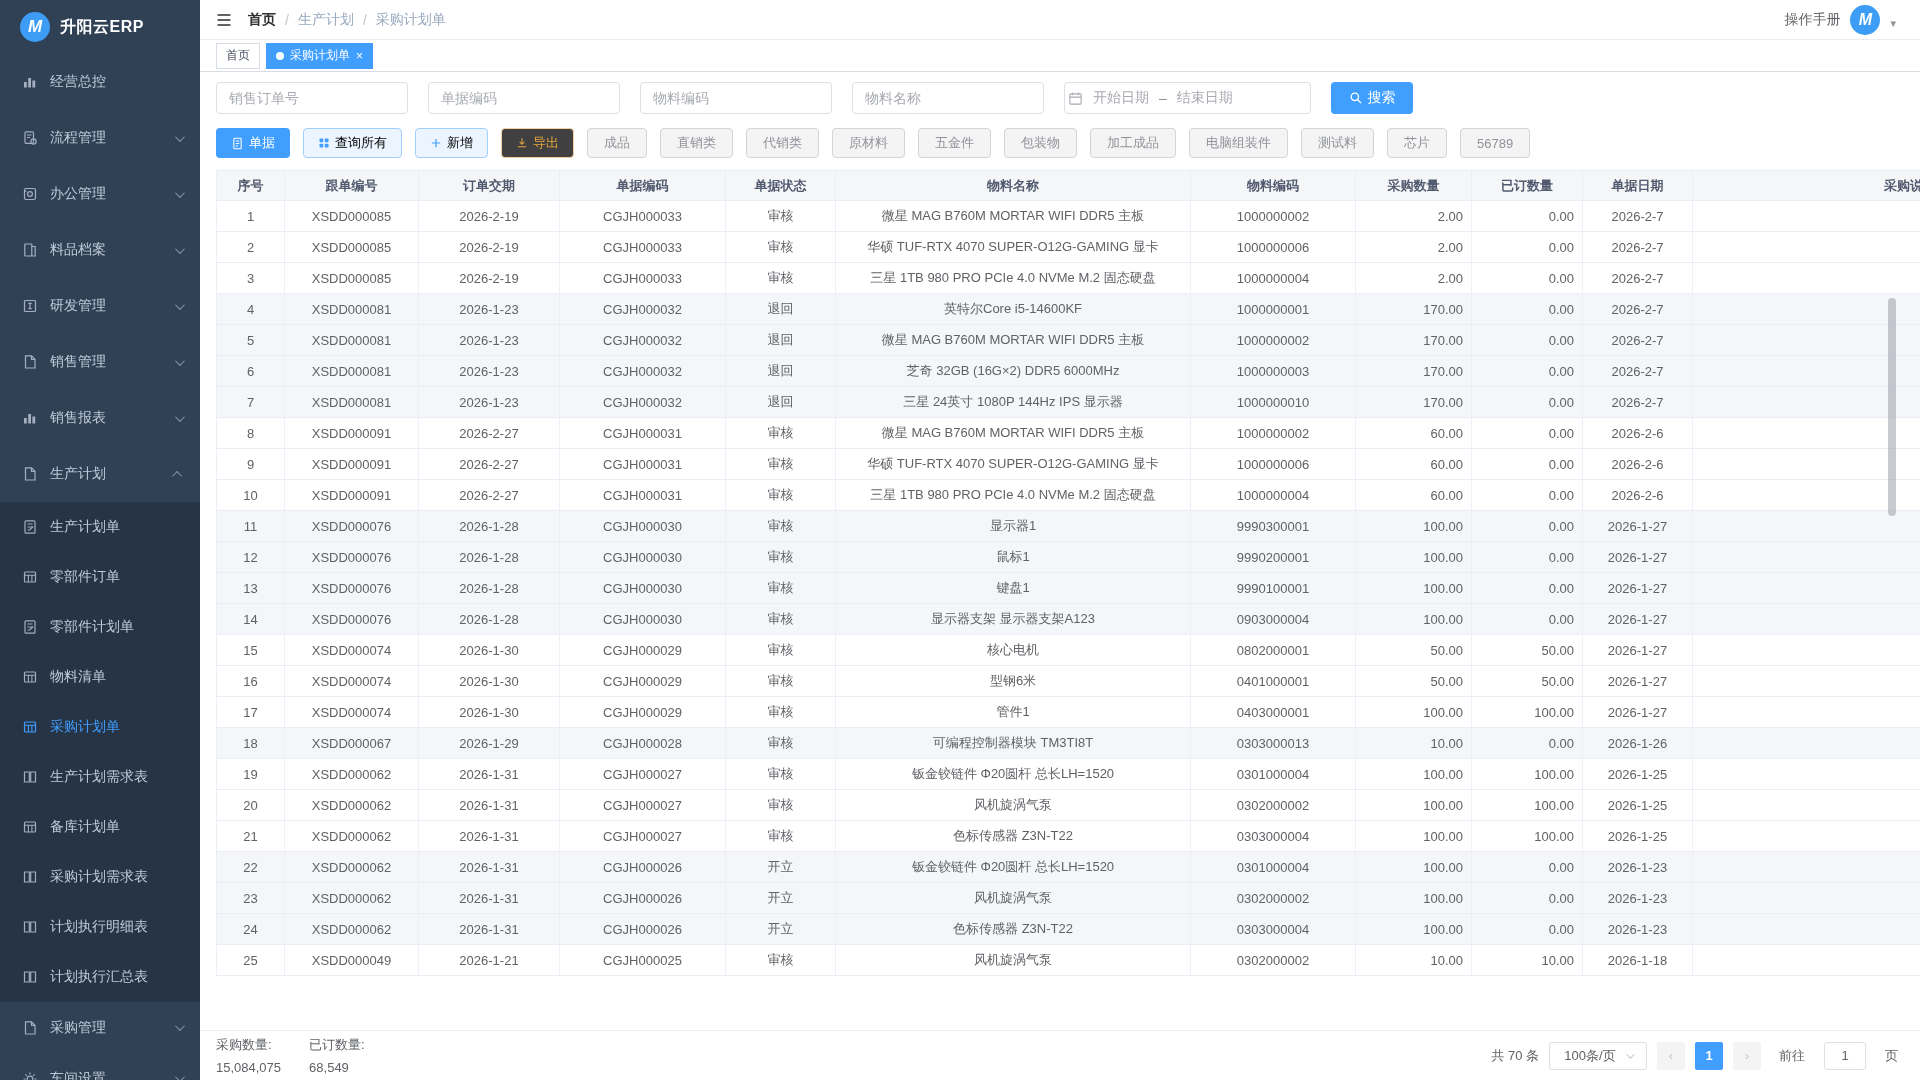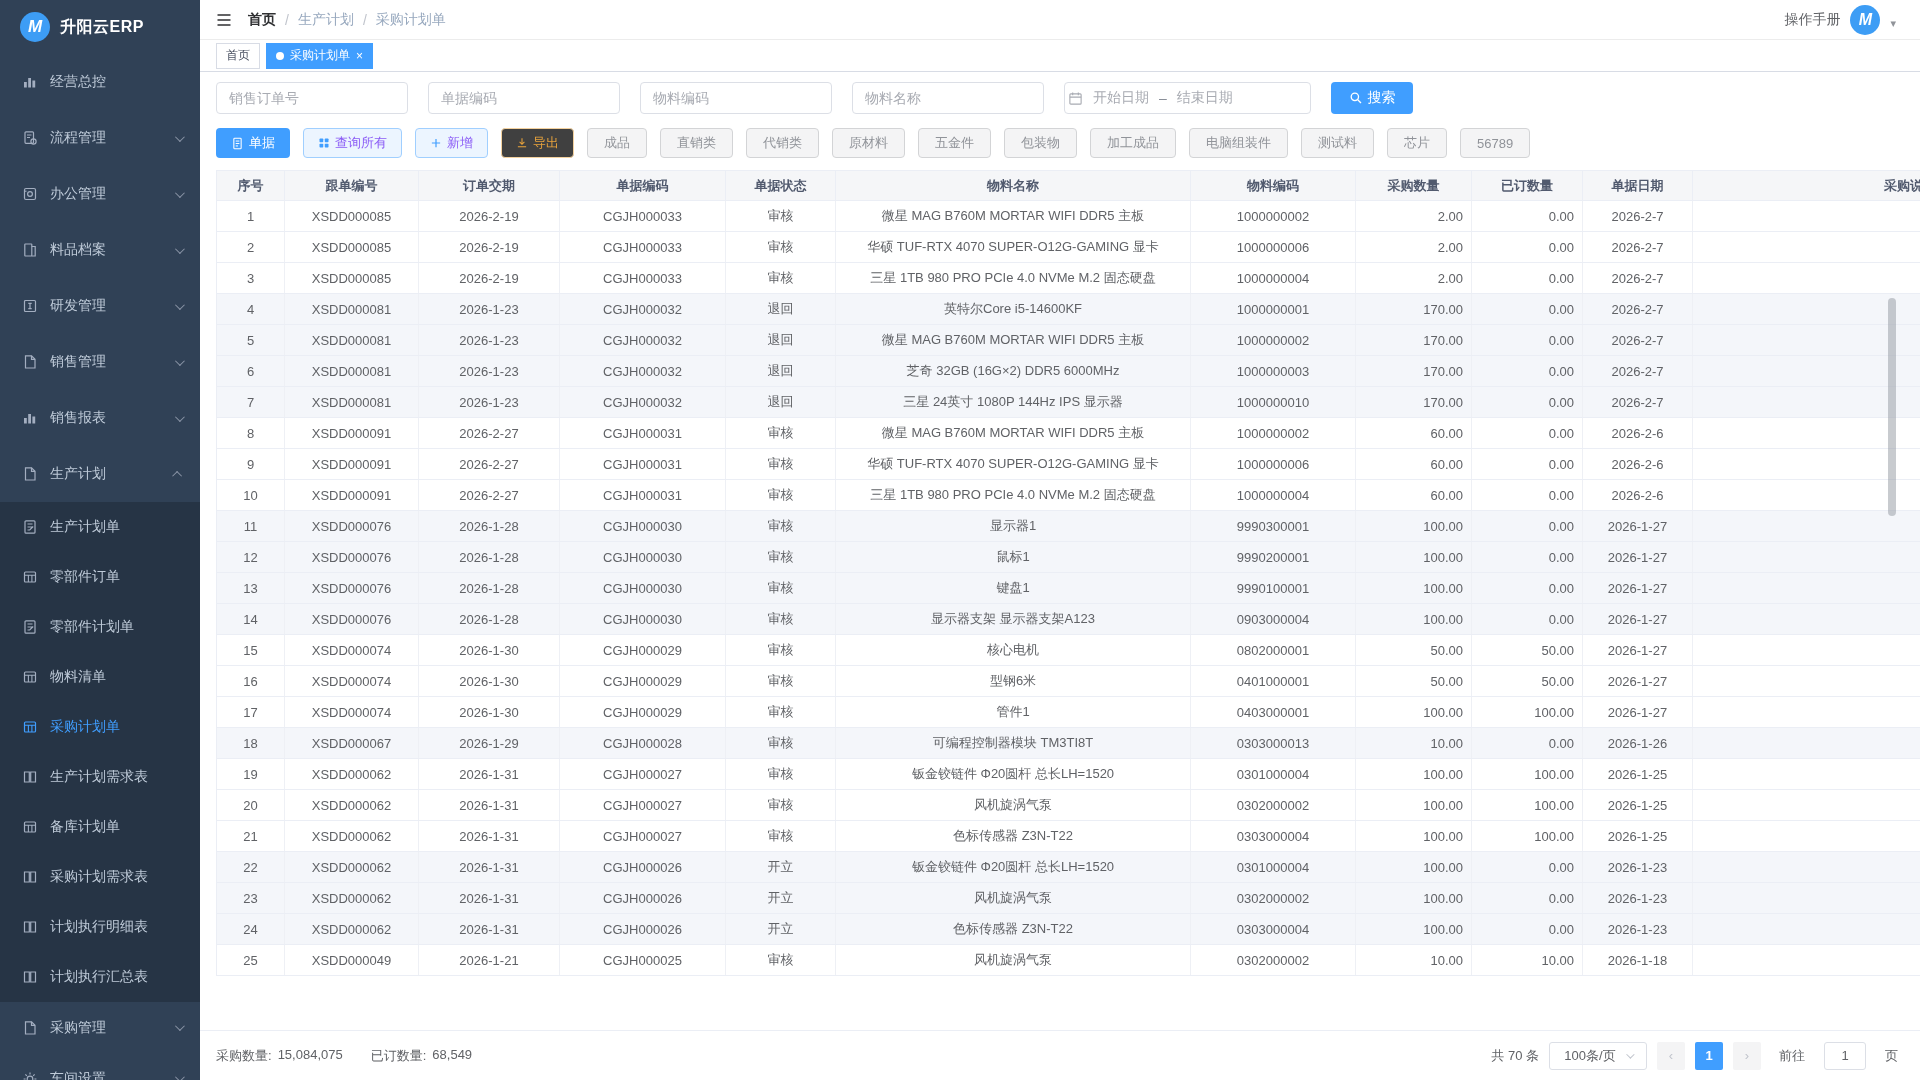--- a/index.html
+++ b/index.html
@@ -49,21 +49,21 @@
   .f-input { width:192px; height:32px; border:1px solid #dcdfe6; border-radius:4px; padding:0 12px; font-size:14px; color:#606266; font-family:inherit; outline:none; }
   .f-input::placeholder { color:#a8abb2; }
   .daterange { width:247px; height:32px; border:1px solid #dcdfe6; border-radius:4px; display:flex; align-items:center; padding:0 3px; gap:10px; font-size:14px; color:#a8abb2; cursor:pointer; }
   .daterange .sep { color:#8a8f99; }
   .btn-search { width:82px; height:32px; background:#409eff; border:none; border-radius:4px; color:#fff; font-size:14px; display:inline-flex; align-items:center; justify-content:center; gap:5px; cursor:pointer; font-family:inherit; }
 
   
   .toolbar { display:flex; gap:13px; margin-bottom:12px; align-items:center; flex-wrap:nowrap; }
   .btn { height:30px; padding:0 14px; border-radius:4px; font-size:13px; display:inline-flex; align-items:center; justify-content:center; gap:5px; border:1px solid transparent; cursor:pointer; font-family:inherit; white-space:nowrap; }
   .btn-primary { background:#409eff; color:#fff; }
-  .btn-plain-blue { background:#ecf5ff; border-color:#a0cfff; color:#8b5cf6; }
+  .btn-plain-blue { background:#ecf5ff; border-color:#a0cfff; color:#000000; }
   .btn-plain-yellow { background:#404040; border-color:#f3d19e; color:#e6a23c; }
   .btn-cat { background:#f4f4f5; border-color:#d3d4d6; color:#909399; padding:0 16px; }
 
   
   .table-wrap { position:relative; }
   table.grid { border-collapse:collapse; table-layout:fixed; width:1912px; border:1px solid #ebeef5; }
   table.grid th { height:30px; background:#f5f6f8; color:#515a6e; font-size:13px; font-weight:bold; border:1px solid #ebeef5; padding:0 8px; white-space:nowrap; overflow:hidden; }
   table.grid td { height:31px; font-size:13px; color:#606266; border-right:1px solid #eef0f5; border-bottom:1px solid #ebeef5; padding:0 8px; white-space:nowrap; overflow:hidden; text-overflow:ellipsis; text-align:center; }
   table.grid td.al-r { text-align:right; }
   table.grid td.al-l { text-align:left; }
@@ -72,21 +72,21 @@
   .st-approved { color:#67c23a; }
   .st-returned { color:#bdc0c6; }
   .st-open { color:#e6a23c; }
   td.name-green { color:#67c23a; }
 
   .vscroll-thumb { position:absolute; top:128px; right:4px; width:8px; height:218px; background:#9aa0a8; opacity:.55; border-radius:4px; cursor:pointer; }
 
   
   .statusbar { height:50px; flex:0 0 50px; background:#fff; border-top:1px solid #ebeef5; display:flex; align-items:center; justify-content:space-between; padding:0 22px 0 16px; font-size:13px; color:#606266; }
   .sum-left { display:flex; gap:28px; }
-  .sum-pair { display:flex; gap:6px; }
+  .sum-pair { display:flex; gap:6px;flex-direction:column; }
   .pagination { display:flex; align-items:center; gap:10px; }
   .pg-select { width:98px; height:28px; border:1px solid #dcdfe6; border-radius:3px; display:flex; align-items:center; justify-content:center; gap:10px; font-size:13px; color:#606266; cursor:pointer; }
   .pg-select .chev { border-color:#c0c4cc; width:6px; height:6px; }
   .pg-btn { width:28px; height:28px; background:#f4f4f5; border-radius:2px; display:flex; align-items:center; justify-content:center; color:#c0c4cc; font-size:13px; cursor:pointer; user-select:none; }
   .pg-btn.cur { background:#409eff; color:#fff; font-weight:bold; }
   .pg-goto { display:flex; align-items:center; gap:19px; margin-left:8px; }
   .goto-input { width:42px; height:28px; border:1px solid #dcdfe6; border-radius:3px; text-align:center; font-size:13px; color:#606266; outline:none; font-family:inherit; }
   svg { display:block; }
 </style>
 </head>

